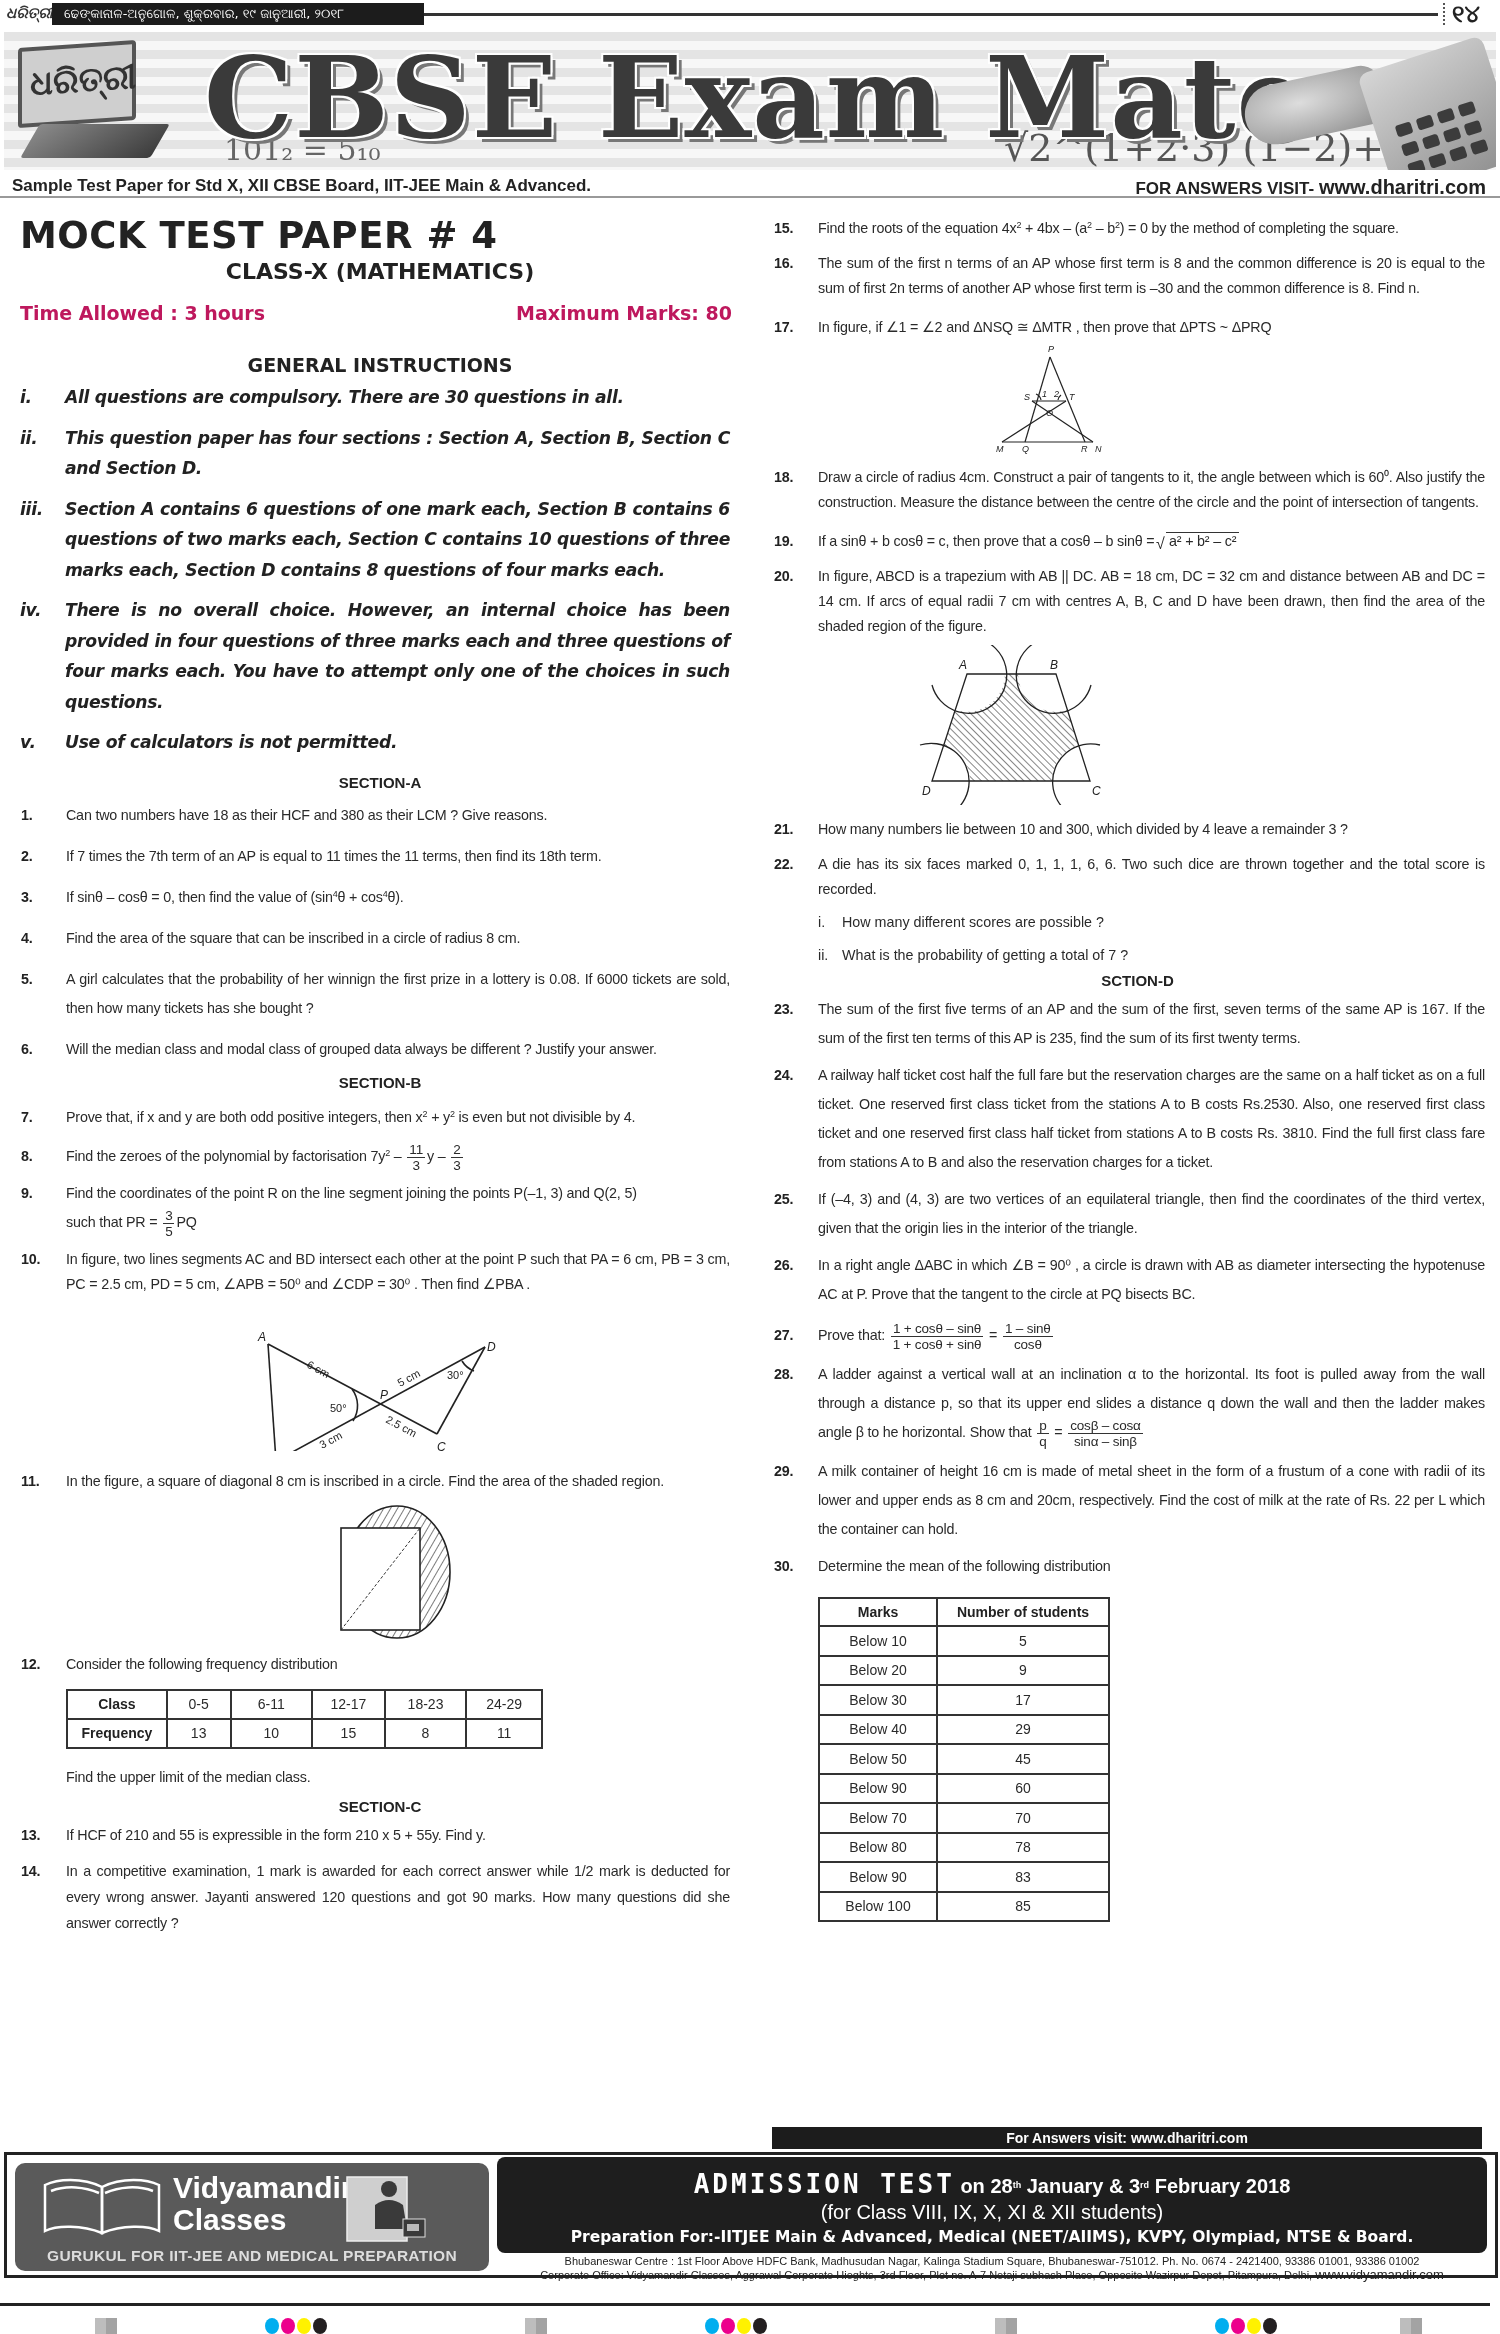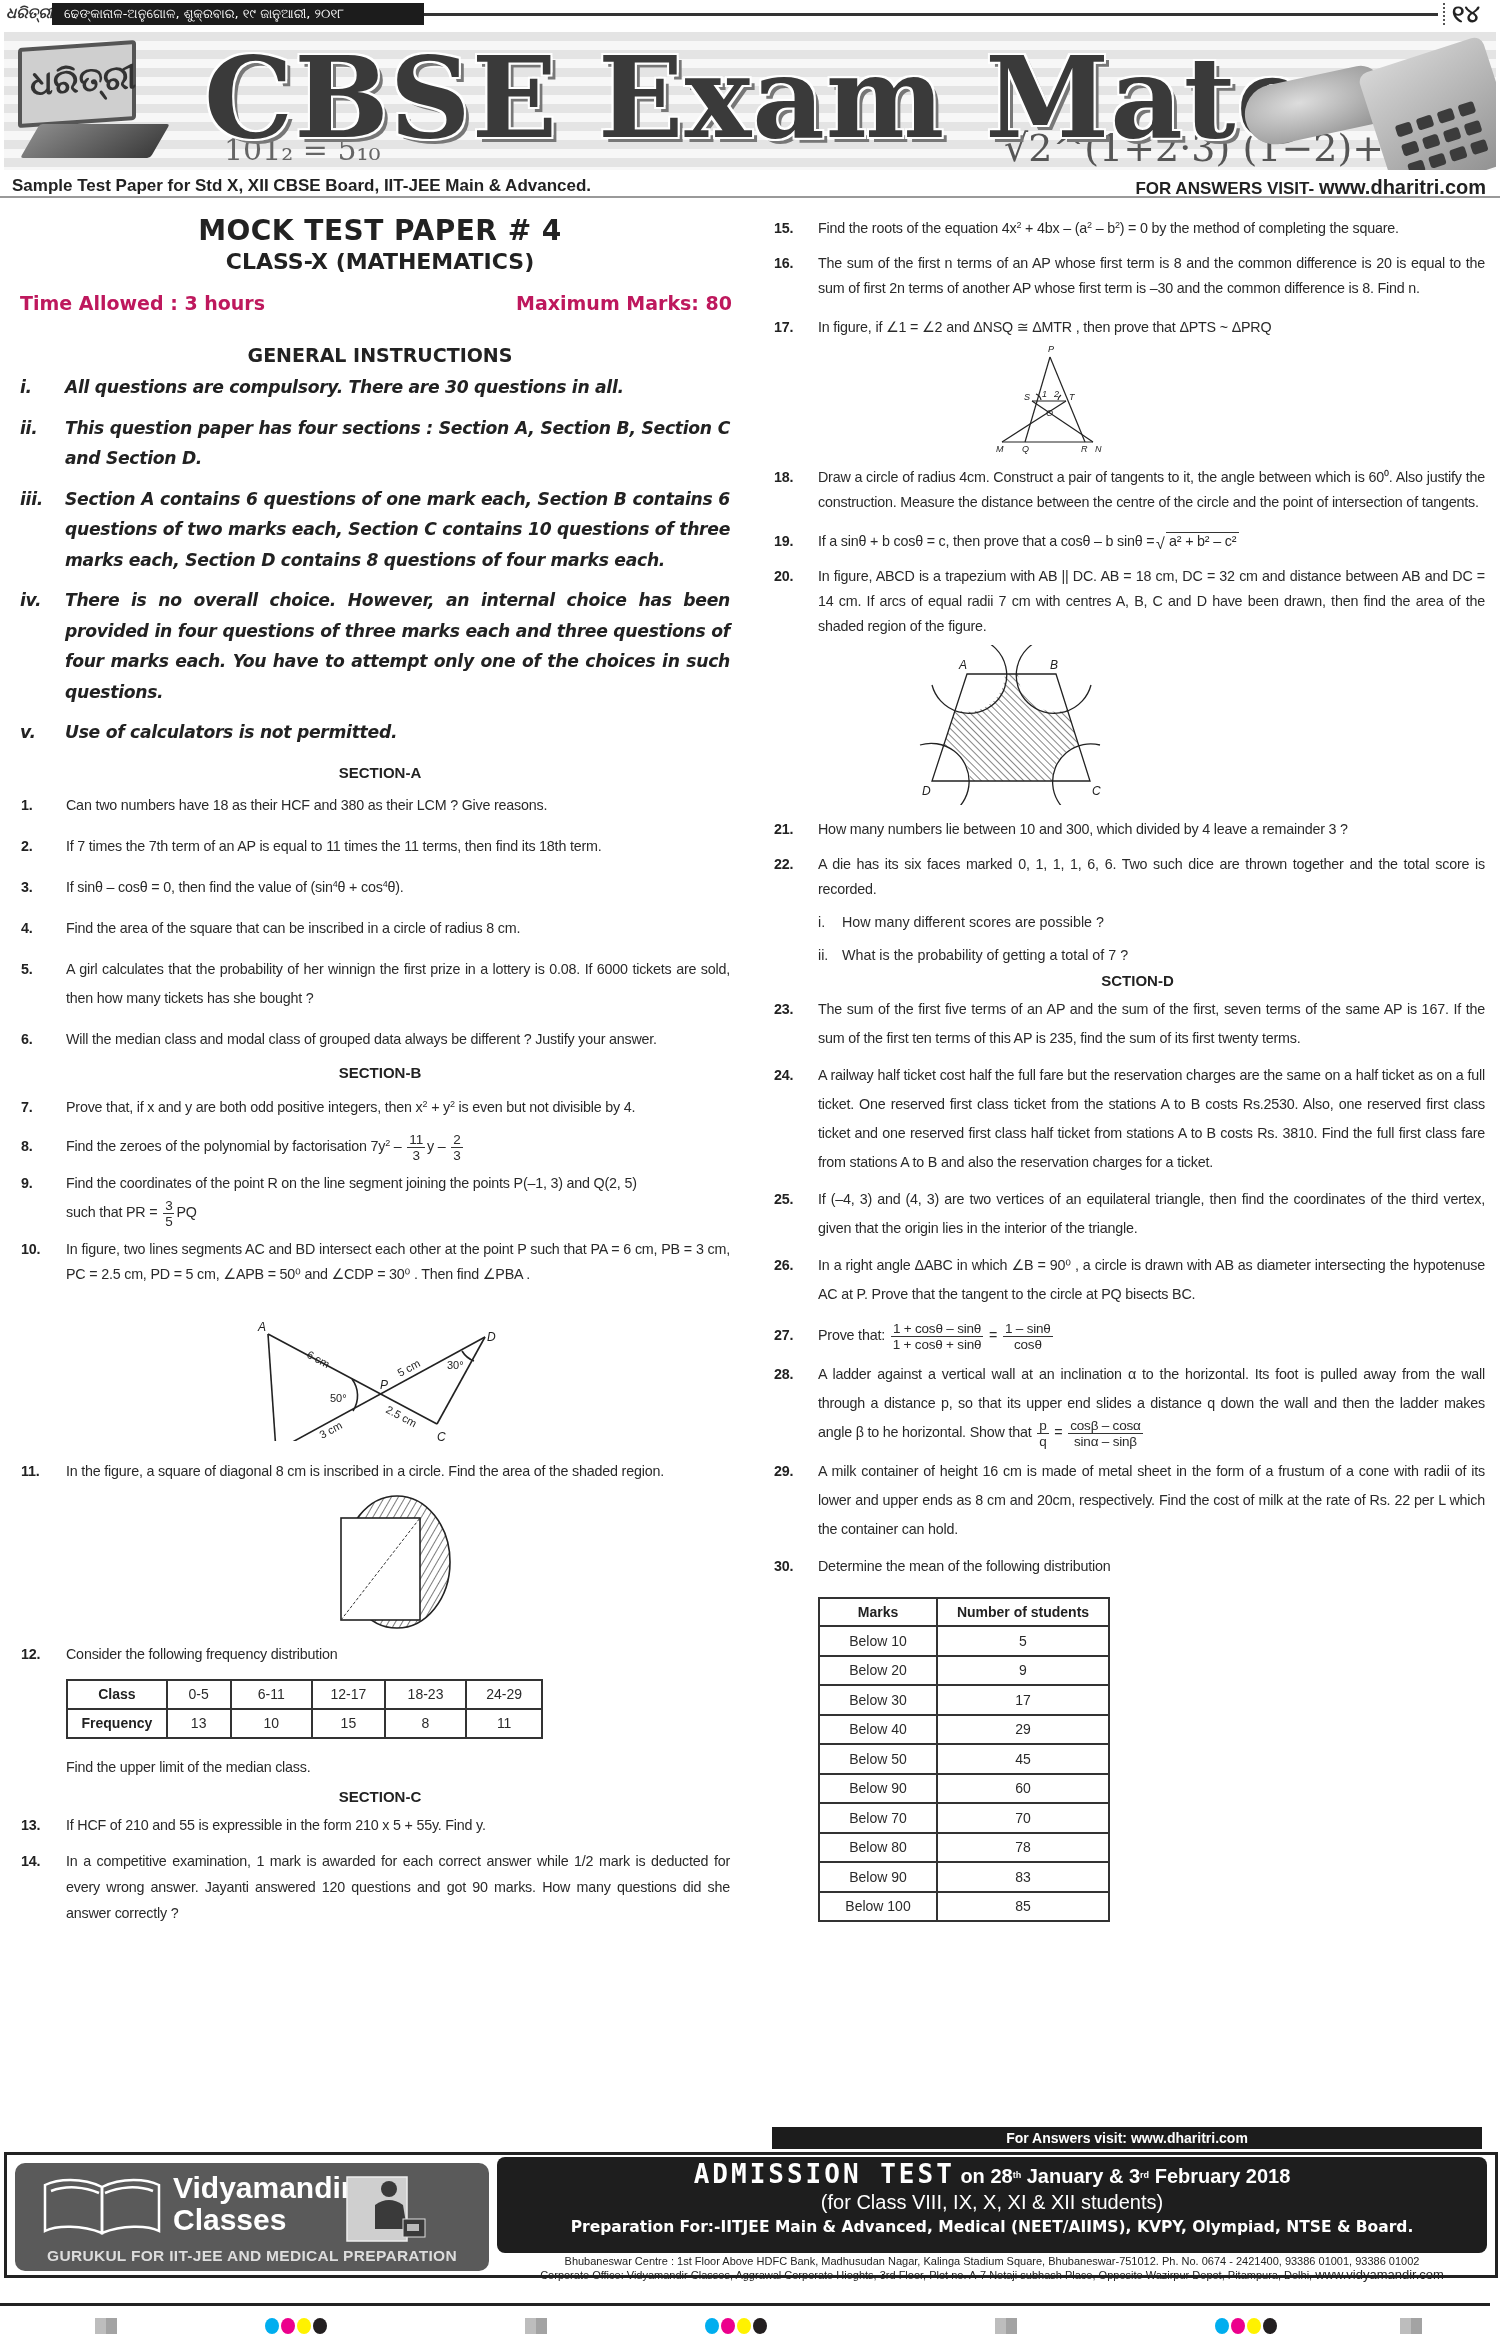--- a/index.html
+++ b/index.html
@@ -33,21 +33,21 @@
   .subbanner { position: absolute; left: 0; top: 174px; width: 1500px; height: 24px; border-bottom: 2px solid #999; }
   .subbanner .left { position: absolute; left: 12px; top: 2px; font-size: 17px; font-weight: bold; color: #222; }
   .subbanner .right { position: absolute; right: 14px; top: 2px; font-size: 17px; font-weight: bold; color: #222; }
   .subbanner .right b { font-size: 20px; }
 
   
   .col { position: absolute; top: 206px; }
   .col-left { left: 0; width: 740px; }
   .col-right { left: 760px; width: 735px; }
 
-  .h-mock { text-align: center; font-family: "DejaVu Sans", sans-serif; font-weight: bold; font-size: 28px; color: #222; margin-left: 20px; letter-spacing: 0.5px; margin-top: 8px; }
+  .h-mock { text-align: left; font-family: "DejaVu Sans", sans-serif; font-weight: bold; font-size: 37px; color: #222; margin-left: 20px; letter-spacing: 0.5px; margin-top: 8px; }
   .h-class { text-align: center; font-family: "DejaVu Sans", sans-serif; font-weight: bold; font-size: 22px; color: #222; margin-left: 20px; margin-top: 2px; }
   .timerow { position: relative; height: 30px; margin-top: 18px; font-family: "DejaVu Sans", sans-serif; font-weight: bold; font-size: 19px; color: #be185d; }
   .timerow .l { position: absolute; left: 20px; }
   .timerow .r { position: absolute; right: 8px; }
   .h-gi { text-align: center; font-family: "DejaVu Sans", sans-serif; font-weight: bold; font-size: 19px; color: #222; margin-top: 22px; margin-left: 20px; }
 
   .instr { position: relative; padding-left: 65px; padding-right: 10px; font-family: "DejaVu Sans", sans-serif; font-style: italic; font-weight: bold; font-size: 17.2px; line-height: 30.5px; color: #222; text-align: justify; margin-top: 10px; letter-spacing: -0.3px; }
   .instr .num { position: absolute; left: 20px; top: 0; }
 
   .sec-head { text-align: center; font-weight: bold; font-size: 15px; color: #222; margin-left: 20px; }
@@ -72,21 +72,21 @@
 
   
   .ad { position: absolute; left: 4px; top: 2152px; width: 1494px; height: 126px; border: 3px solid #222; }
   .ad .brand { position: absolute; left: 8px; top: 8px; width: 474px; height: 108px; background: #5a5a5a; border-radius: 10px; color: #fff; }
   .ad .brand .book { position: absolute; left: 22px; top: 12px; width: 130px; height: 60px; }
   .ad .brand .name1 { position: absolute; left: 158px; top: 8px; font-size: 30px; font-weight: bold; }
   .ad .brand .name2 { position: absolute; left: 158px; top: 40px; font-size: 30px; font-weight: bold; }
   .ad .brand .fig { position: absolute; left: 330px; top: 6px; width: 90px; height: 76px; }
   .ad .brand .tag { position: absolute; left: 0; right: 0; top: 84px; text-align: center; font-size: 15.5px; font-weight: bold; color: #ddd; letter-spacing: 0.3px; }
   .ad .black { position: absolute; left: 490px; top: 2px; width: 990px; height: 96px; background: #1e1e1e; border-radius: 8px; color: #fff; text-align: center; }
-  .ad .black .l1 { margin-top: 2px; font-size: 20px; font-weight: bold; }
+  .ad .black .l1 { margin-top: 12px; font-size: 20px; font-weight: bold; }
   .ad .black .l1 .big { font-family: "DejaVu Sans Mono", monospace; font-size: 26px; letter-spacing: 3px; }
   .ad .black .l2 { font-size: 20px; margin-top: 2px; }
   .ad .black .l3 { font-family: "DejaVu Sans", sans-serif; font-size: 15.5px; font-weight: bold; margin-top: 4px; }
   .ad .addr { position: absolute; left: 490px; width: 990px; text-align: center; font-size: 11px; color: #222; }
   .ad .addr1 { top: 100px; }
   .ad .addr2 { top: 112px; }
   .ad .addr2 .site { font-size: 13px; }
 
   .foot-rule { position: absolute; left: 0; top: 2303px; width: 1490px; height: 3px; background: #222; }
   .regmarks { position: absolute; top: 2318px; left: 0; width: 1500px; height: 16px; }

